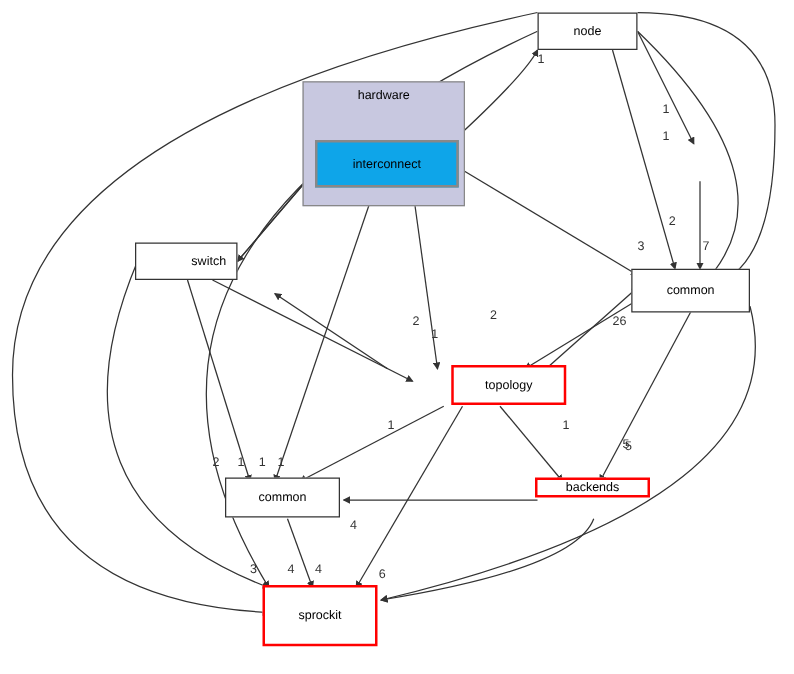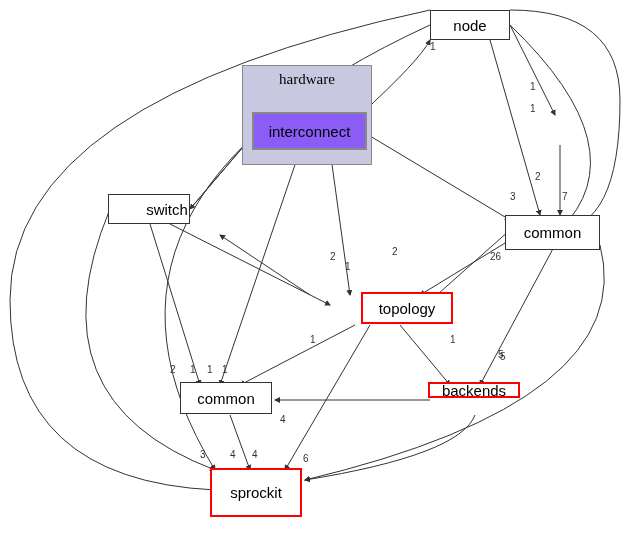--- a/index.html
+++ b/index.html
@@ -24,31 +24,31 @@
       height: 539px;
     }
     .node-box {
       position: absolute;
       border: 1px solid #333;
       background: white;
       text-align: center;
       display: flex;
       align-items: center;
       justify-content: center;
-      font-size: 15px;
+      font-size: 10px;
     }
     .node-red {
       border: 2px solid red;
     }
     .node-hardware {
       background: #c8c8e0;
       border: 1px solid #888;
     }
     .node-interconnect {
-      background: #8b5cf6;
+      background: #0ea5e9;
       border: 2px solid #888;
     }
   </style>
 </head>
 <body>
 
 <div id="diagram-container">
   <svg id="diagram-svg">
     <defs>
       <marker id="arrow" markerWidth="6" markerHeight="6" refX="5" refY="3" orient="auto">
@@ -153,21 +153,21 @@
   <div class="node-box" style="left:430px; top:10px; width:80px; height:30px;">
     <span>node</span>
   </div>
 
 
   <div class="node-box" style="left:505px; top:215px; width:95px; height:35px;">
     <span>common</span>
   </div>
 
   <div class="node-box node-hardware" style="left:242px; top:65px; width:130px; height:100px; z-index:1;">
-    <span style="position:absolute; top:5px; left:50%; transform:translateX(-50%);font-family:Liberation Serif, serif;">hardware</span>
+    <span style="position:absolute; top:5px; left:50%; transform:translateX(-50%);">hardware</span>
   </div>
 
   <div class="node-box node-interconnect" style="left:252px; top:112px; width:115px; height:38px; z-index:2;">
     <span>interconnect</span>
   </div>
 
   <div class="node-box" style="left:108px; top:194px; width:82px; height:30px;padding-left:36px;">
     <span>switch</span>
   </div>
 

